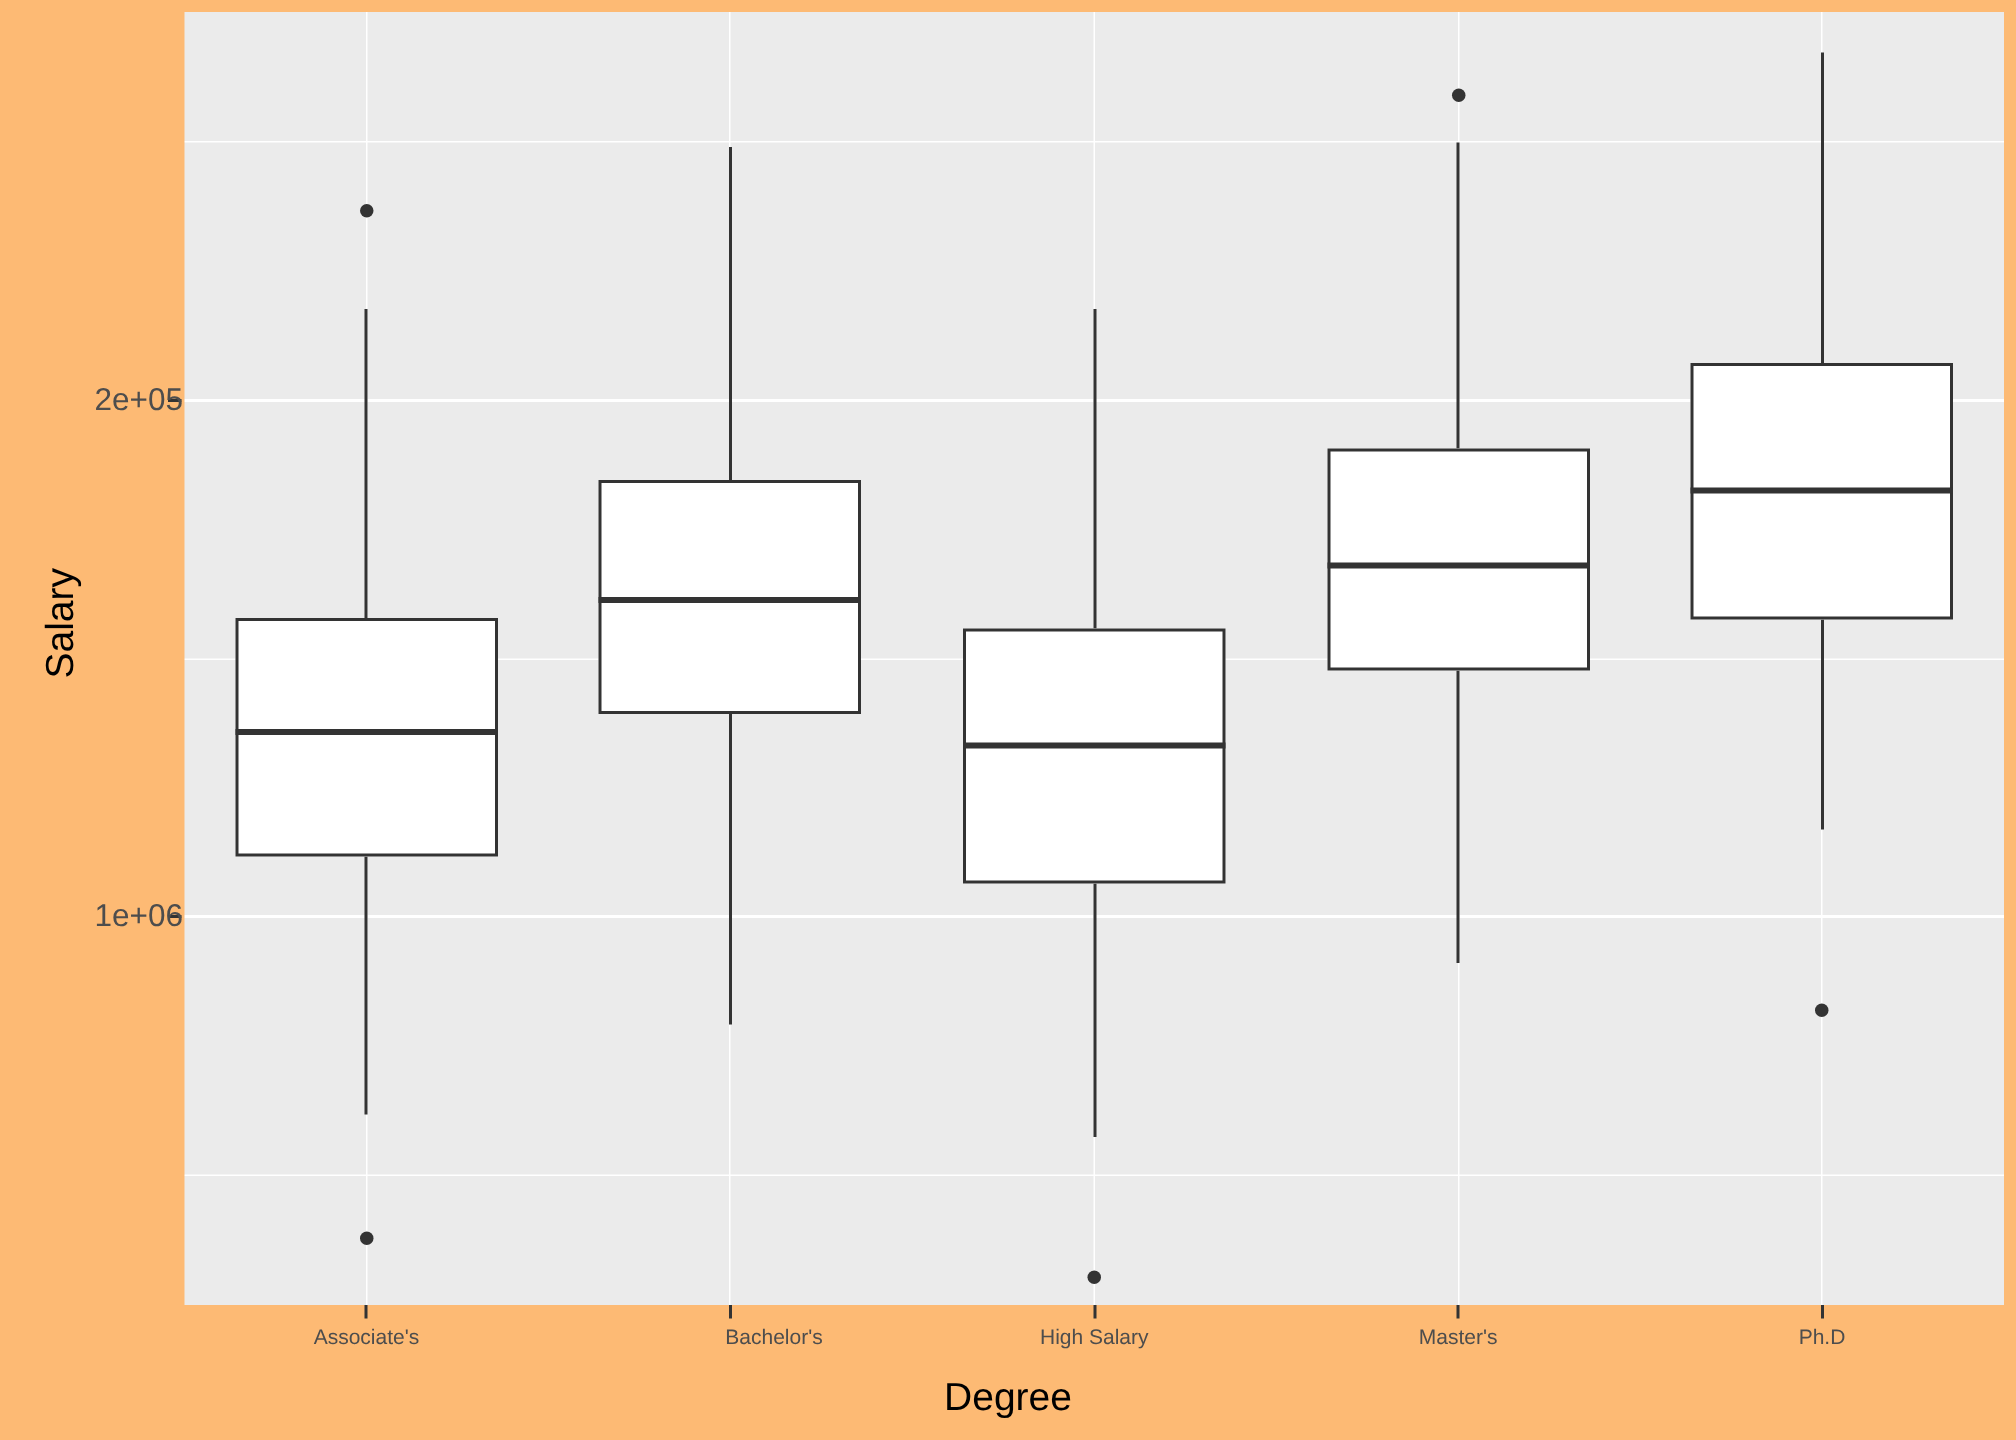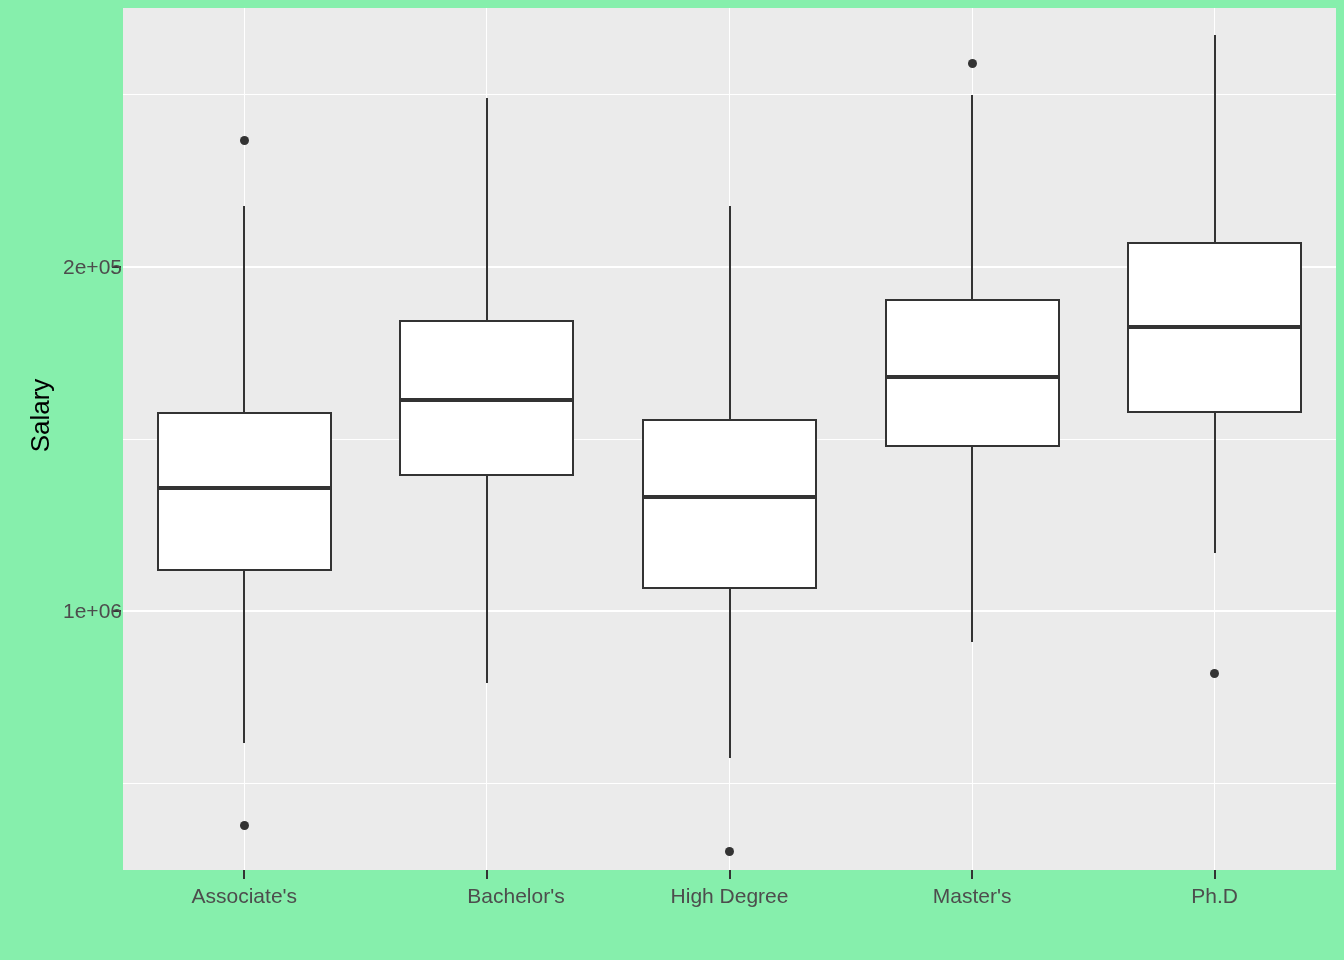--- a/index.html
+++ b/index.html
@@ -8,21 +8,21 @@
     padding: 0;
     background: #ffffff;
   }
   body {
     font-family: "Liberation Sans", sans-serif;
   }
   #plot-root {
     position: relative;
     width: 1344px;
     height: 960px;
-    background: #86efac;
+    background: #fdba74;
     overflow: hidden;
   }
   
   #panel {
     position: absolute;
     left: 123px;
     top: 8px;
     width: 1213px;
     height: 862px;
     background: #ebebeb;
@@ -91,21 +91,21 @@
   .x-tick-mark {
     position: absolute;
     top: 870px;
     width: 2px;
     height: 9px;
     background: #333333;
   }
   .x-tick-label {
     position: absolute;
     top: 883px;
-    font-size: 21px;
+    font-size: 14px;
     color: #4d4d4d;
     text-align: center;
     white-space: nowrap;
     transform: translateX(-50%);
     line-height: 1.2;
   }
   #x-axis-title {
     position: absolute;
     top: 916px;
     left: 0;
@@ -190,20 +190,21 @@
       <div class="y-tick-label" style="top: 600.4px;">1e+06</div>
     </div>
   <div id="y-axis-title">Salary</div>
 
   <div id="x-axis">
       <div class="x-tick-mark" style="left: 243.3px;"></div>
       <div class="x-tick-label" style="left: 244.3px;">Associate's</div>
       <div class="x-tick-mark" style="left: 485.9px;"></div>
       <div class="x-tick-label" style="left: 516px;">Bachelor's</div>
       <div class="x-tick-mark" style="left: 728.5px;"></div>
-      <div class="x-tick-label" style="left: 729.5px;">High Degree</div>
+      <div class="x-tick-label" style="left: 729.5px;">High Salary</div>
       <div class="x-tick-mark" style="left: 971.1px;"></div>
       <div class="x-tick-label" style="left: 972.1px;">Master's</div>
       <div class="x-tick-mark" style="left: 1213.7px;"></div>
       <div class="x-tick-label" style="left: 1214.7px; text-align: center;">Ph.D</div>
     </div>
+  <div id="x-axis-title">Degree</div>
 
 </div>
 
 </body></html>

